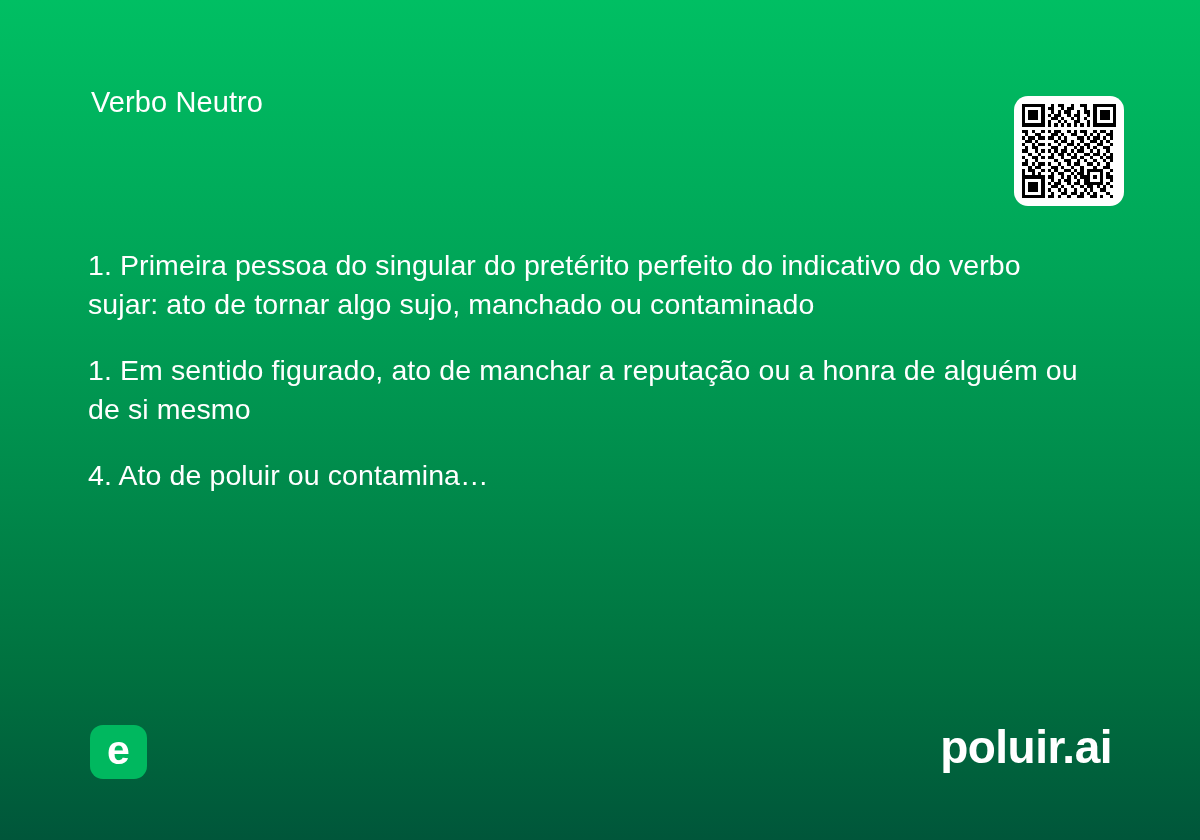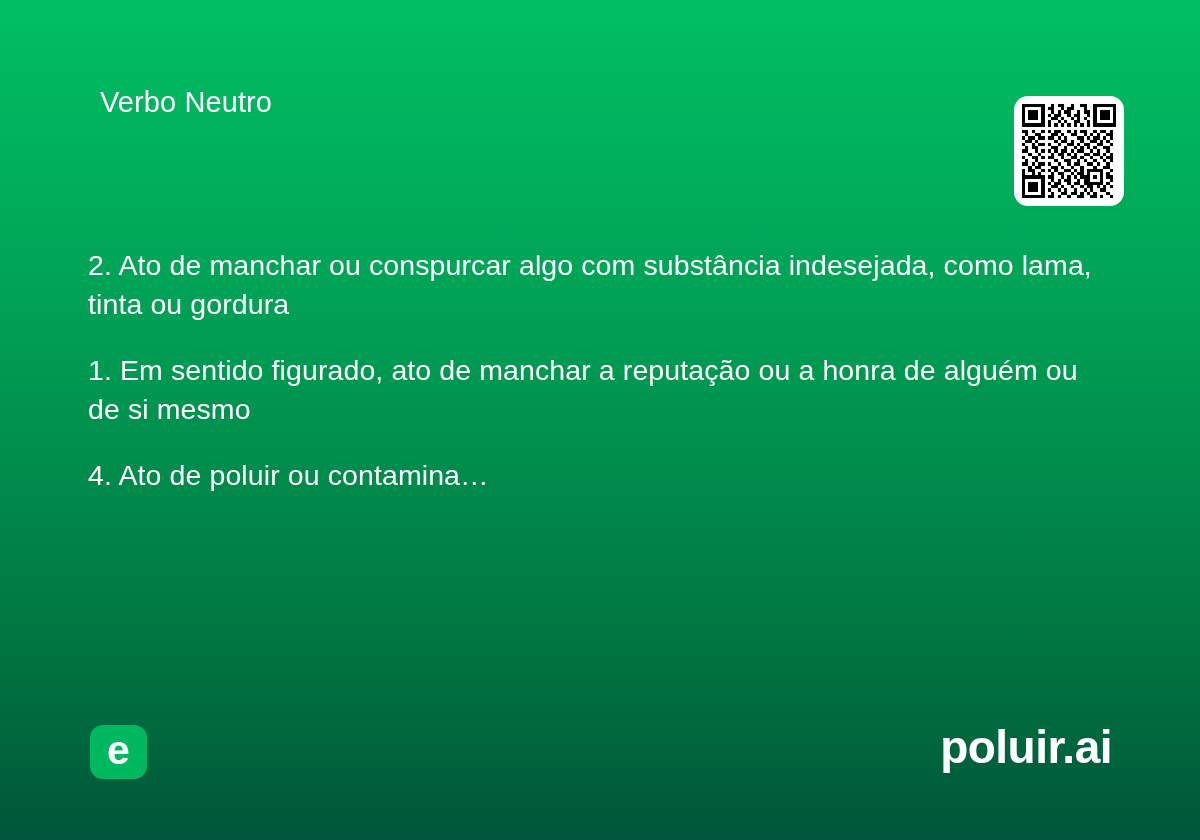--- a/index.html
+++ b/index.html
@@ -26,21 +26,21 @@
   }
   .word-title {
     margin: 0;
     font-size: 62px;
     line-height: 1.0;
     font-weight: 700;
     letter-spacing: -0.5px;
     color: #ffffff;
   }
   .word-class {
-    margin: 10px 0 0 12px;
+    margin: 10px 0 0 3px;
     font-size: 29px;
     line-height: 1.0;
     font-weight: 500;
     letter-spacing: 0.1px;
     color: #ffffff;
   }
 
   
   .qr-card {
     position: absolute;
@@ -365,21 +365,21 @@
         <rect x="14" y="28" width="1" height="1"></rect>
           <rect x="17" y="28" width="2" height="1"></rect>
         <rect x="21" y="28" width="2" height="1"></rect>
           <rect x="24" y="28" width="1" height="1"></rect>
         <rect x="27" y="28" width="1" height="1"></rect>
       </g>
     </svg>
   </div>
 
   <div class="definitions">
-    <p class="definition">2. Ato de manchar ou conspurcar algo com substância indesejada, como lama, tinta ou gordura</p>
+    <p class="definition">1. Primeira pessoa do singular do pretérito perfeito do indicativo do verbo sujar: ato de tornar algo sujo, manchado ou contaminado</p>
     <p class="definition">1. Em sentido figurado, ato de manchar a reputação ou a honra de alguém ou de si mesmo</p>
     <p class="definition">4. Ato de poluir ou contamina…</p>
   </div>
 
   <div class="footer-logo">
     <span>e</span>
   </div>
 
   <div class="brand">poluir.ai</div>
 

